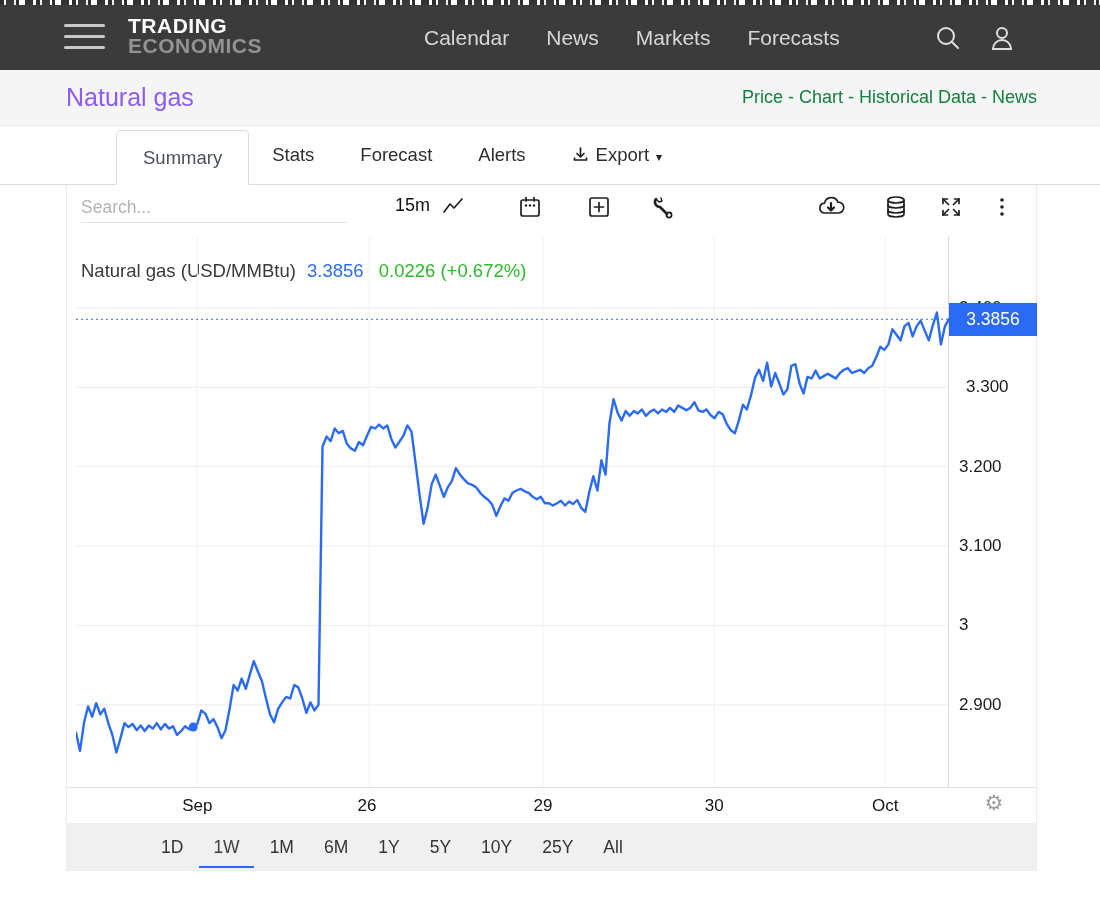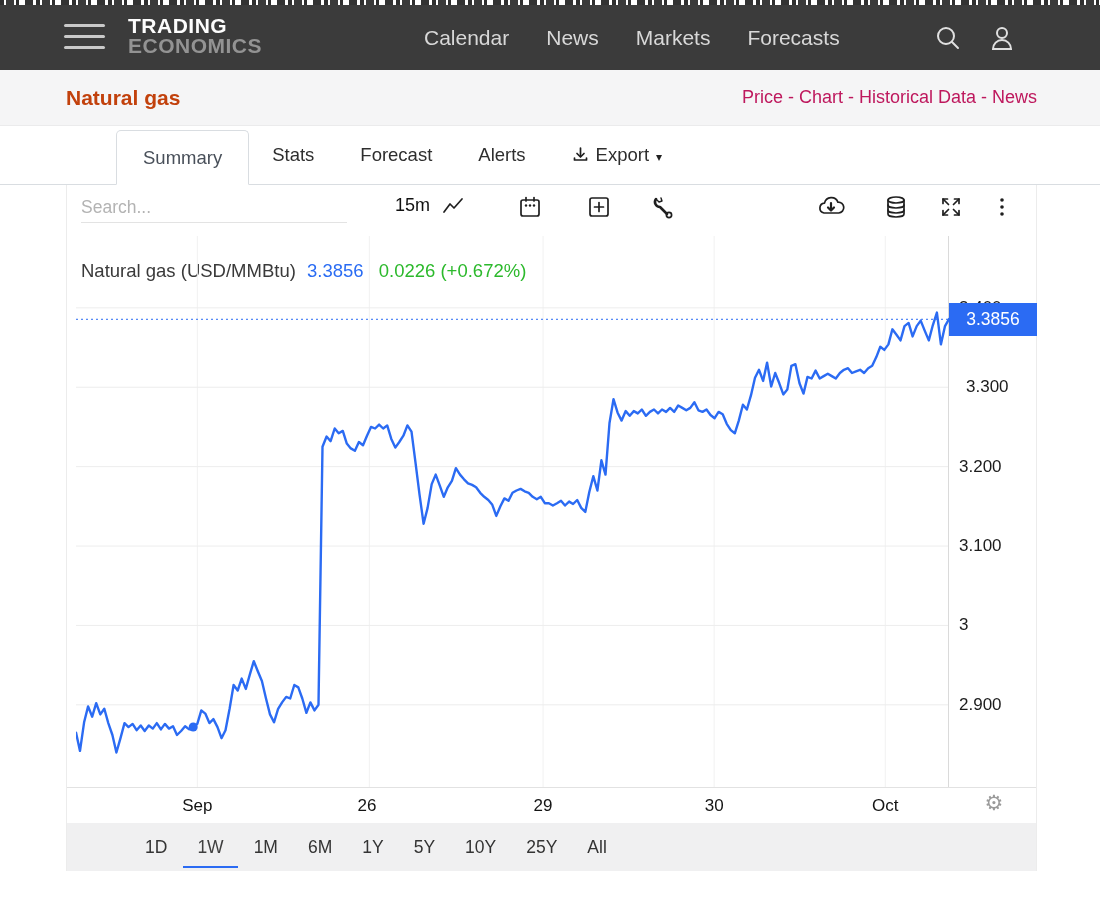--- a/index.html
+++ b/index.html
@@ -17,22 +17,22 @@
   .logo { position:absolute; left:128px; top:10px; line-height:22px; letter-spacing:.5px; font-weight:bold; font-size:21px; }
   .logo .l1 { color:#fdfdfd; }
   .logo .l2 { color:#939393; margin-top:-2px; }
   .navlinks { position:absolute; left:424px; top:0; height:65px; display:flex; align-items:center; gap:37px;justify-content:center; }
   .navlink { color:#d8d8d8; font-size:21px; cursor:pointer; }
   .nav-ico { position:absolute; top:20px; cursor:pointer; }
   .nav-ico svg { display:block; }
 
   
   .subheader { position:absolute; left:0; top:70px; width:1100px; height:56px; background:#f5f5f6; border-bottom:1px solid #ebebec; display:flex; align-items:center; justify-content:space-between; padding:0 63px 0 66px; }
-  .pagetitle { font-size:21px; font-weight:bold; color:#c2410c; }
-  .breadcrumb { font-size:18px; color:#be185d; cursor:pointer;text-align:right; }
+  .pagetitle { font-size:25px; font-weight:normal; color:#8b5cf6; }
+  .breadcrumb { font-size:18px; color:#15803d; cursor:pointer;text-align:right; }
 
   
   .tabsrow { position:absolute; left:0; top:126px; width:1100px; height:59px; border-bottom:1px solid #d9dde1; display:flex; align-items:stretch; padding-left:116px; background:#fff; }
   .tab { display:flex; align-items:center; padding:0 23px; font-size:18.5px; color:#2e2e2e; cursor:pointer; }
   .tab.active { align-self:flex-end; height:55px; background:#fff; border:1px solid #d9dde1; border-bottom:1px solid #fff; margin-bottom:-1px; border-radius:5px 5px 0 0; color:#49505a; padding:0 26px; }
   .tab .dlico { margin-right:7px; margin-top:3px; }
   .tab .caret { font-family:"DejaVu Sans",sans-serif; font-size:12px; margin-left:7px; margin-top:3px; color:#222; }
 
   
   .widget { position:absolute; left:66px; top:185px; width:971px; height:686px; border-left:1px solid #ececec; border-right:1px solid #ececec; background:#fff; }
@@ -50,21 +50,21 @@
 
   #plot { position:absolute; left:9px; top:51px; }
 
   .ylabel { position:absolute; left:892px; width:72px; height:20px; font-size:17px; color:#1c1c1c; }
   .badge { position:absolute; left:882px; width:88px; height:33px; display:flex; align-items:center; justify-content:center; color:#fff; font-size:17.5px; z-index:3; }
 
   .xaxis { position:absolute; left:0; top:602px; width:100%; height:36px; border-top:1px solid #e2e2e2; background:#fff; }
   .xlabel { position:absolute; top:8px; width:70px; text-align:center; font-size:17px; color:#141414; }
   .gear { position:absolute; left:911px; top:3px; width:32px; text-align:center; font-family:"DejaVu Sans",sans-serif; font-size:21px; color:#9b9b9b; cursor:pointer; }
 
-  .rangeband { position:absolute; left:0; top:638px; width:100%; height:48px; background:#f0f0f1; display:flex; align-items:center; padding-left:64px; }
+  .rangeband { position:absolute; left:0; top:638px; width:100%; height:48px; background:#f0f0f1; display:flex; align-items:center; padding-left:80px; }
   .range-item { padding:10px 14px; font-size:17.5px; color:#343434; cursor:pointer; margin-right:2px; }
   .range-item.active { color:#404040; border-bottom:2px solid #2b6bf3; padding-bottom:8px; }
 
   svg.icon { stroke:#1f1f1f; fill:none; stroke-width:1.7; stroke-linecap:round; stroke-linejoin:round; }
   svg.icon .fill { fill:#1f1f1f; stroke:none; }
   svg.navico { stroke:#e0e0e0; fill:none; stroke-width:2; stroke-linecap:round; }
 </style>
 </head>
 <body>
 

